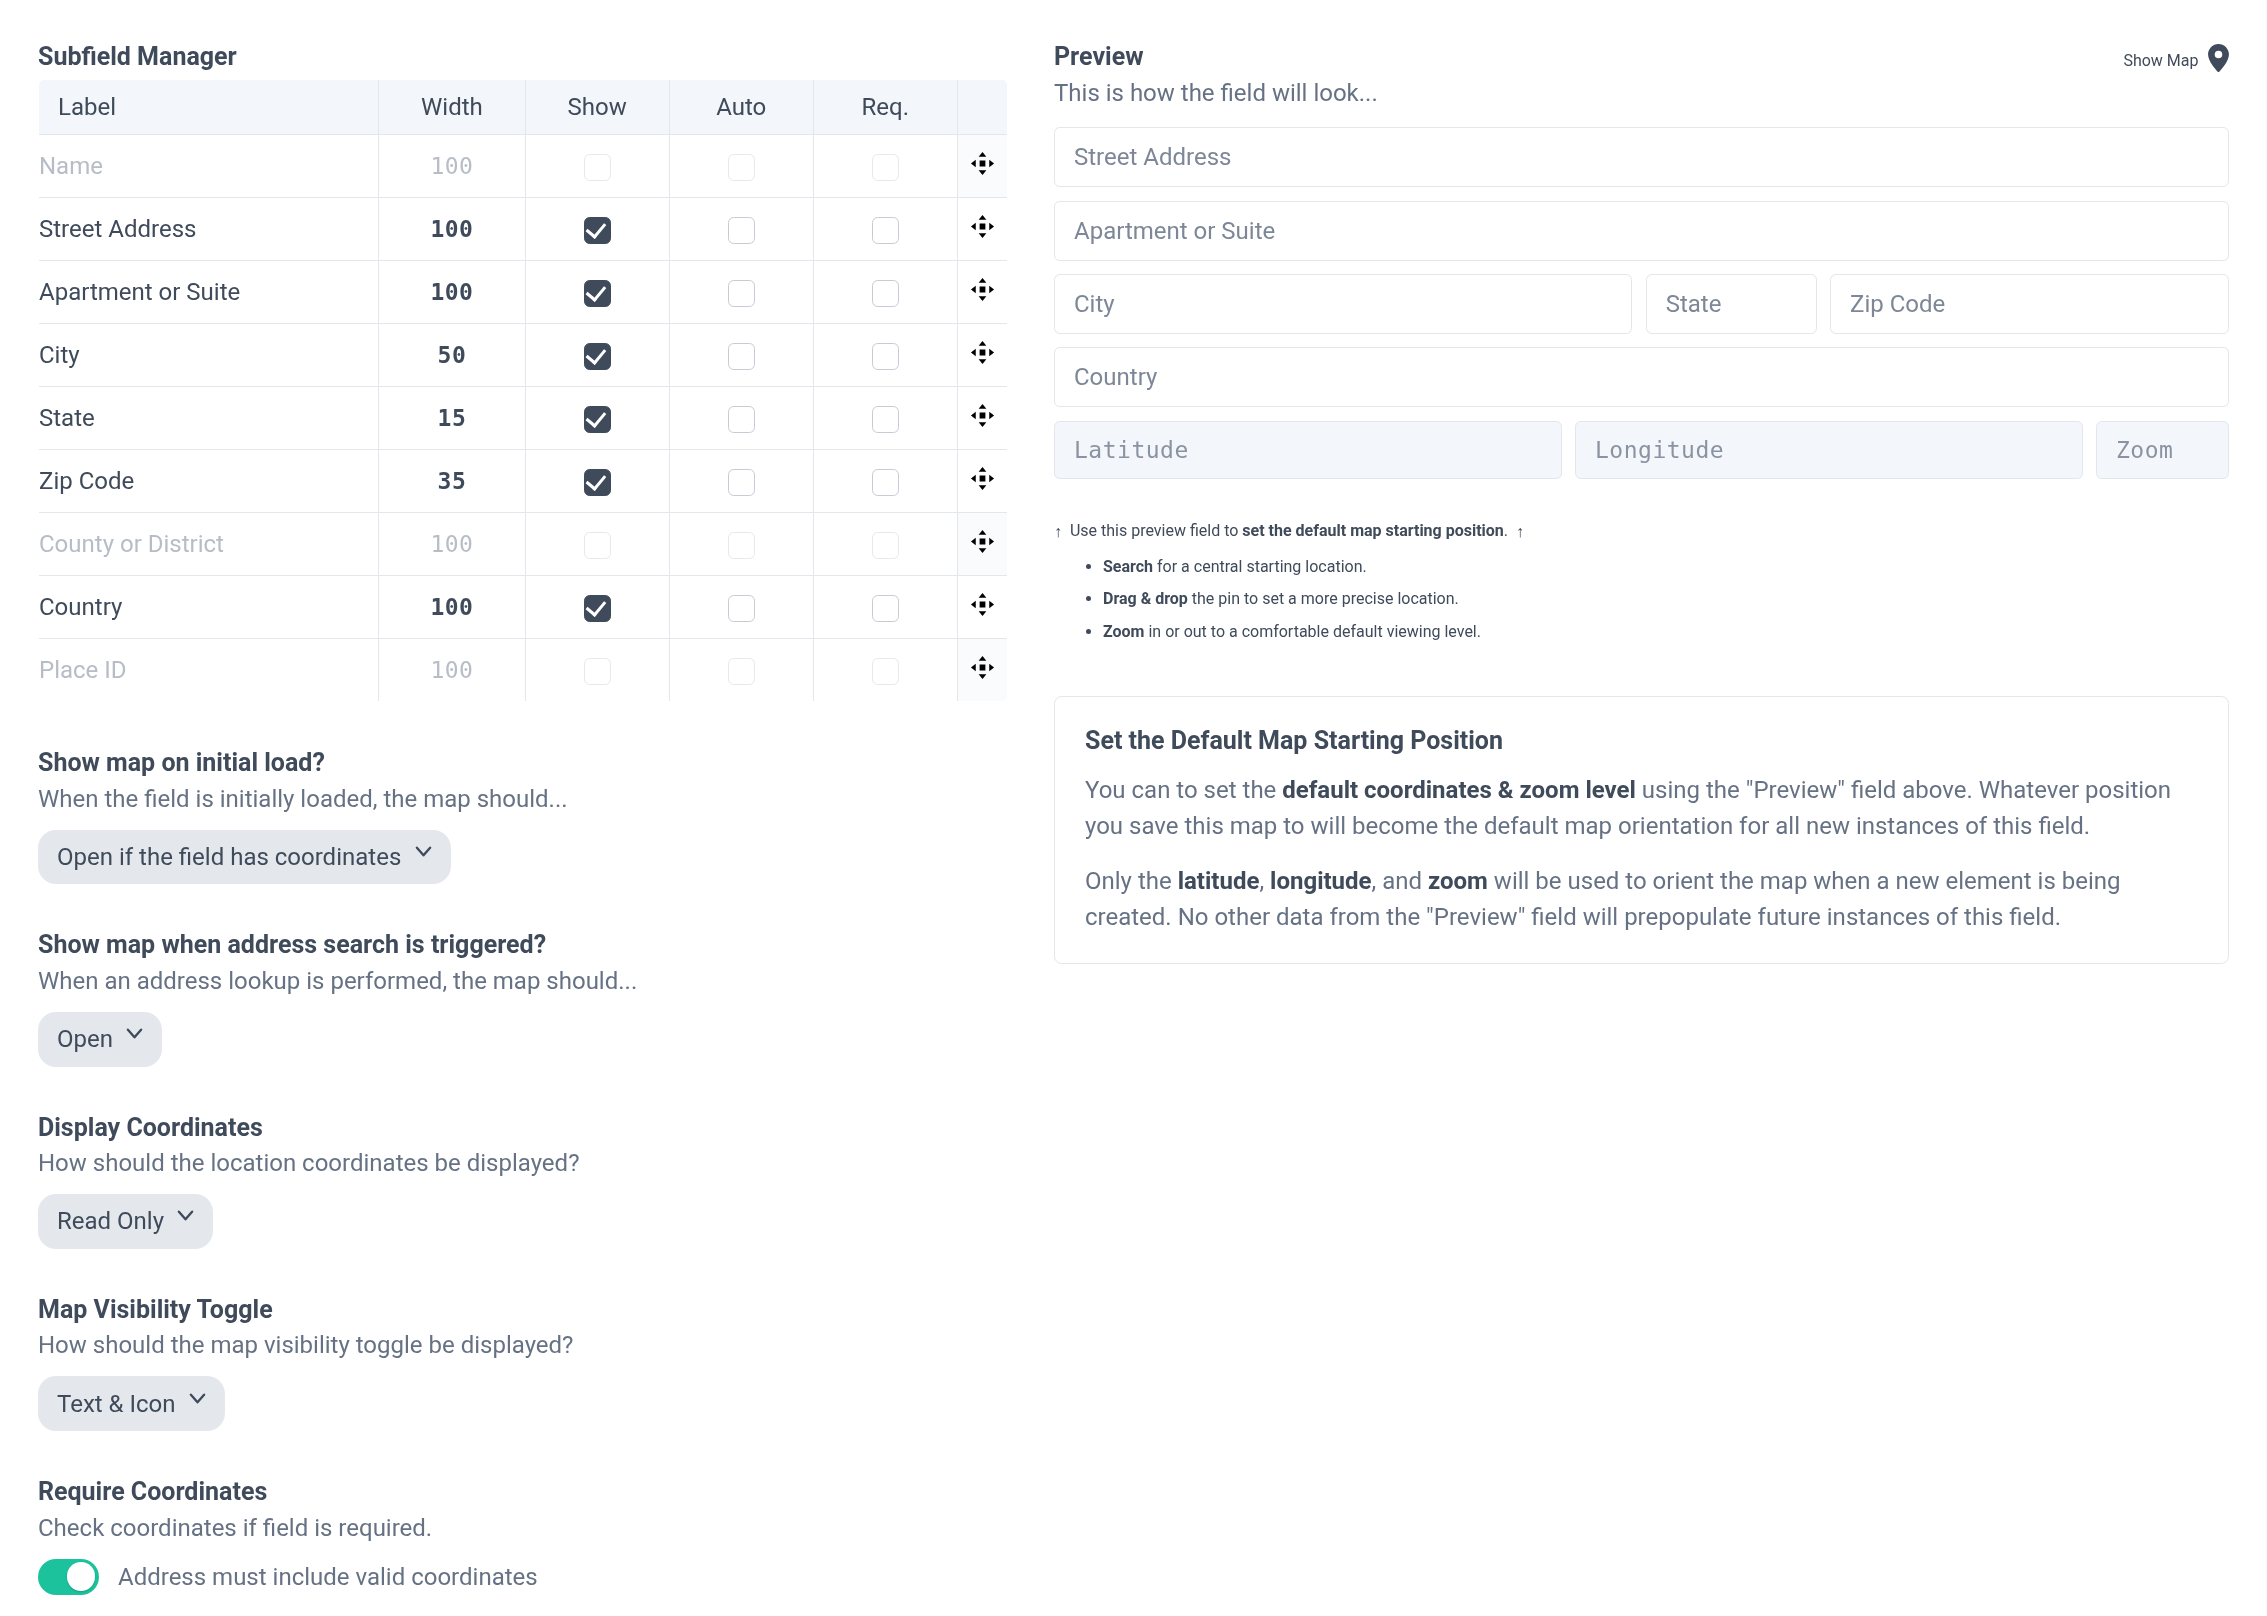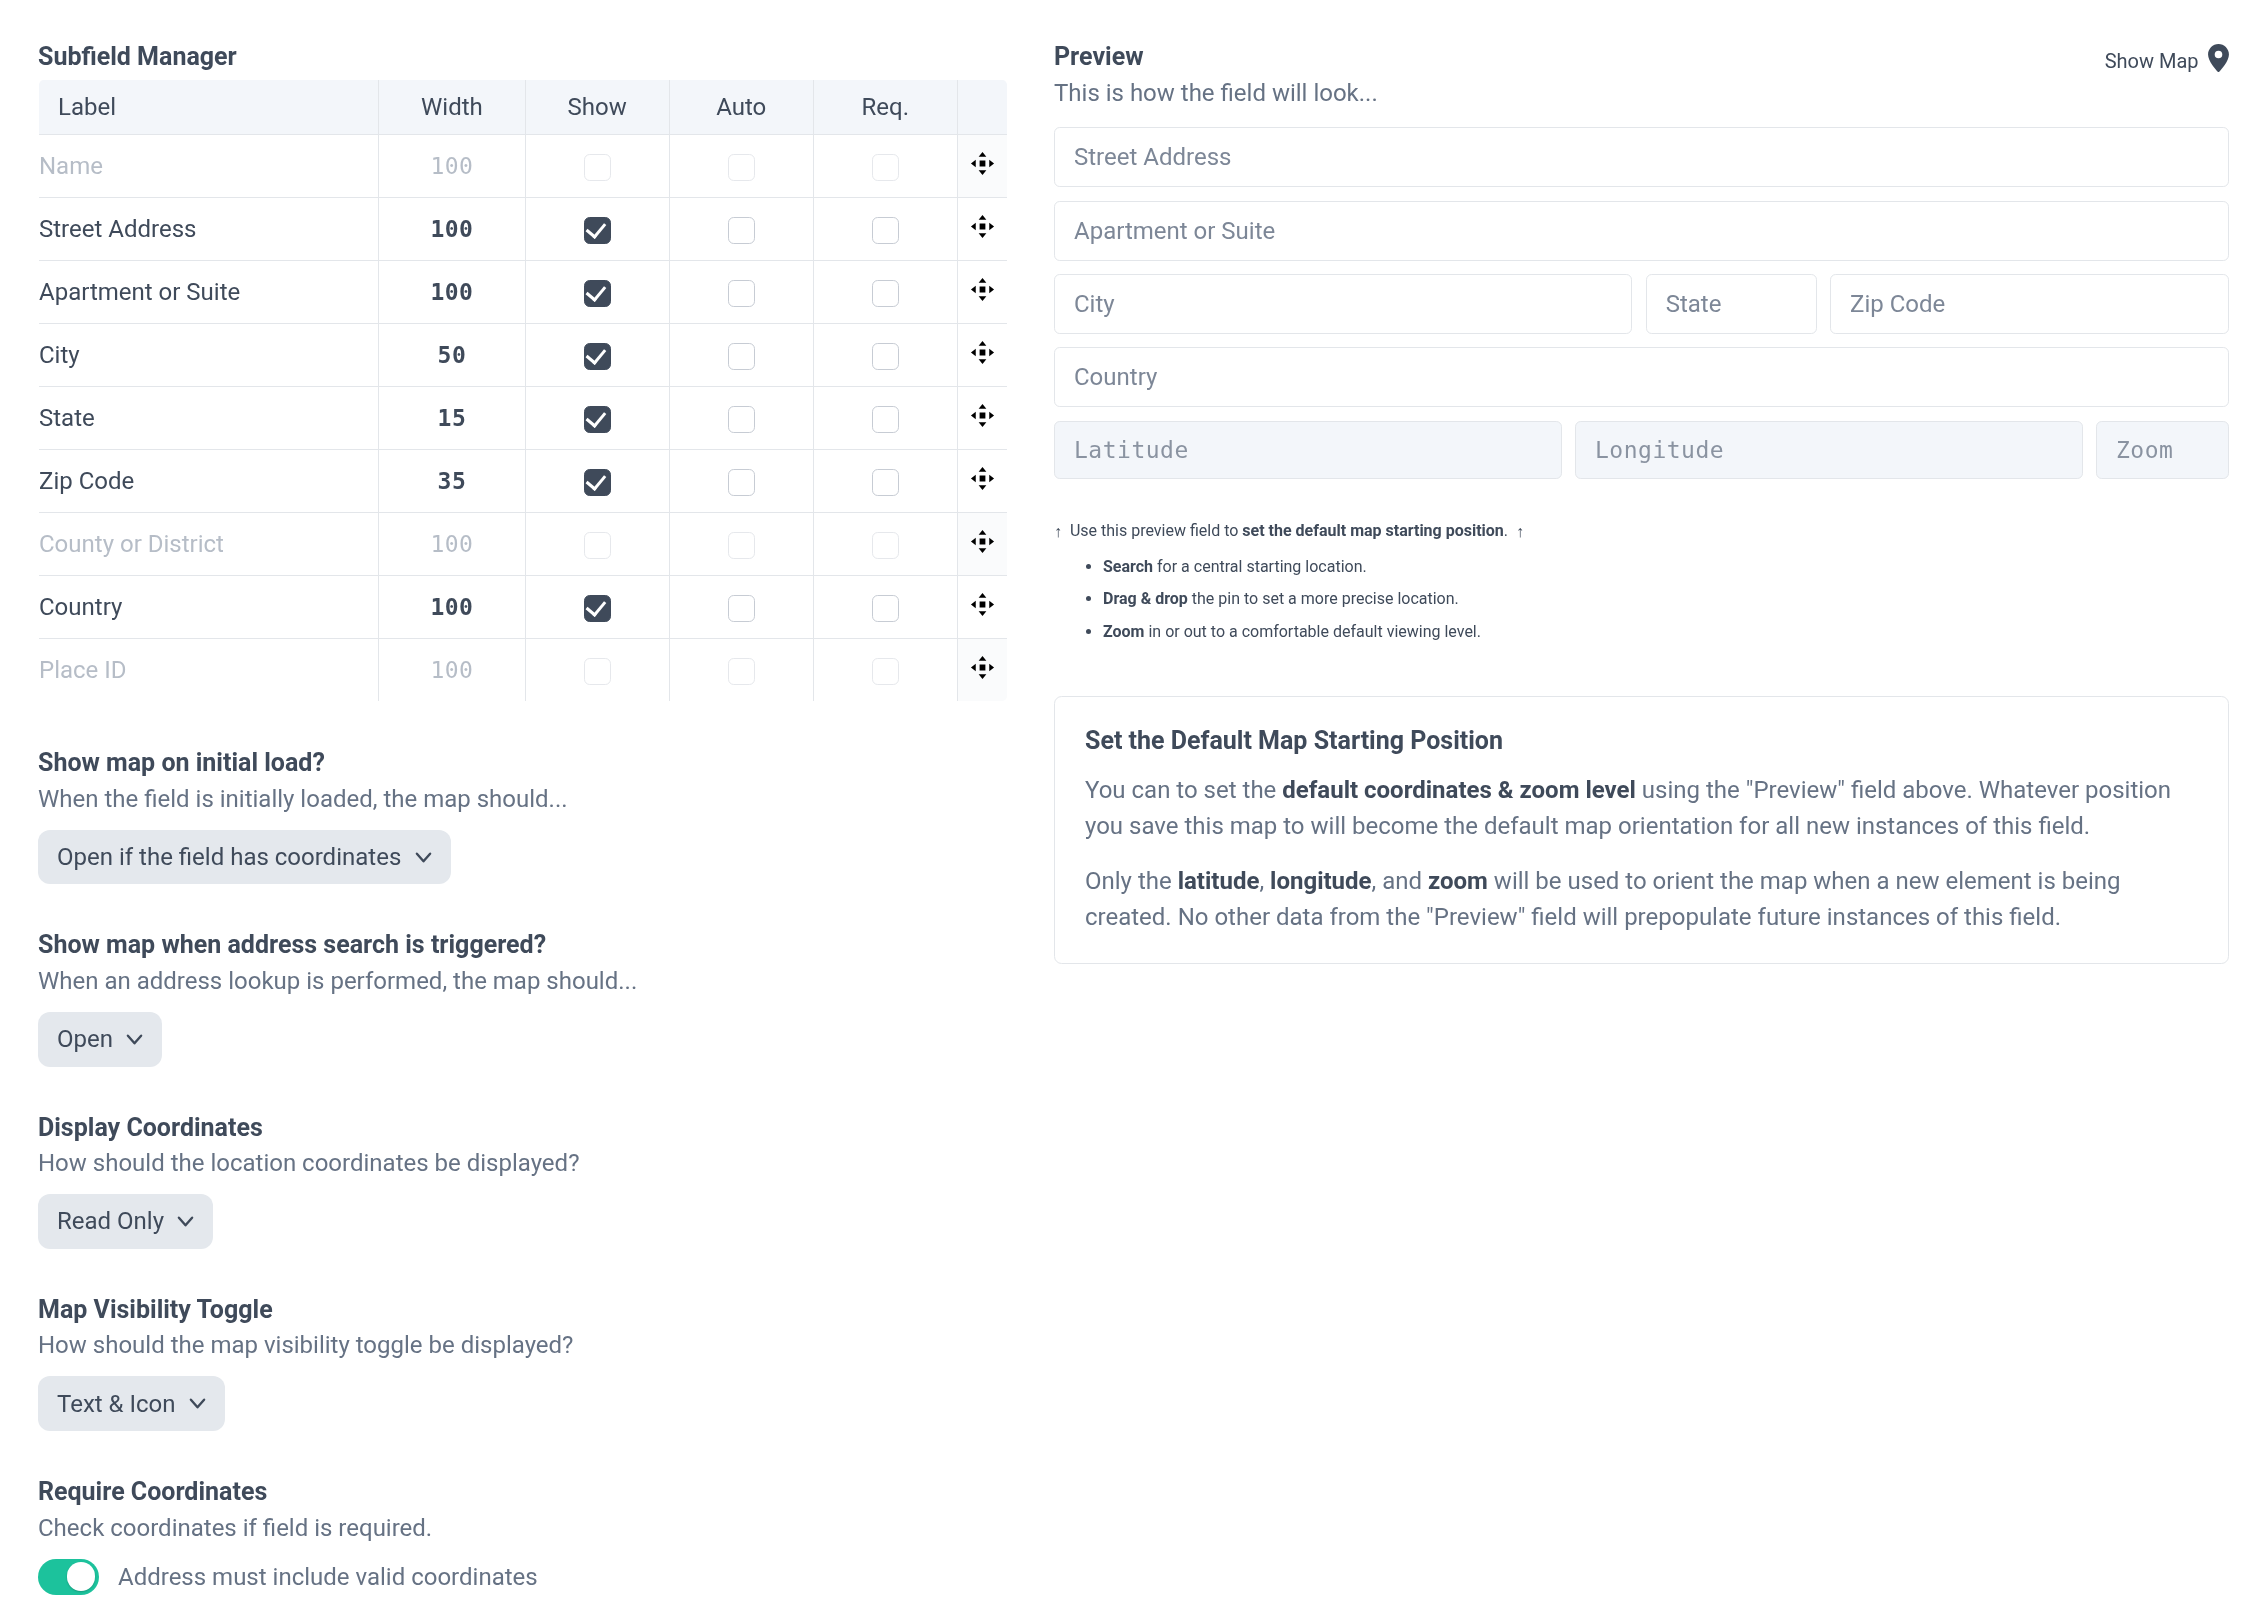--- a/index.html
+++ b/index.html
@@ -48,38 +48,38 @@
   td.grip-cell.dim { background:#fafbfc; }
   .grip { display:inline-block; width:27px; height:27px; position:relative; }
   .grip svg { width:27px; height:27px; }
 
   
   .setting { margin-top:46px; }
   .setting h3 { font-size:25px; font-weight:700; margin:0 0 7.6px 0; color:#3f4a5a;}
   .setting p.hint { margin:0 0 17px 0; color:#667284; font-size:24px; }
 
   .select {
-    display:inline-flex; align-items:center; gap:13.3px;
-    background:#e4e8ed; border-radius:12px; padding:13.3px 19px; color:#3f4a5a;
+    display:inline-flex; align-items:flex-start; gap:13.3px;
+    background:#e4e8ed; border-radius:18px; padding:13.3px 19px; color:#3f4a5a;
     font-size:24px;
   }
   .select .chev { width:17px; height:17px; }
   .select .chev svg { width:17px; height:17px; display:block; }
 
   
   .toggle-row { display:flex; align-items:center; gap:19px; margin-top:5.7px;}
   .toggle {
     width:61px; height:36px; background:#1cc29c; border-radius:19px; position:relative;
   }
   .toggle .knob { position:absolute; width:28.5px; height:28.5px; background:#fff; border-radius:50%; top:3.8px; right:3.8px; box-shadow:0 1px 1.9px rgba(0,0,0,0.2);}
   .toggle-label { color:#667284; font-size:24px;}
 
   
   .preview-header { display:flex; align-items:flex-start; justify-content:space-between; }
-  .showmap { display:flex; align-items:center; gap:9.5px; color:#3f4a5a; font-size:20px; margin-top:1.9px;}
+  .showmap { display:flex; align-items:center; gap:9.5px; color:#3f4a5a; font-size:16px; margin-top:1.9px;}
   .showmap svg { width:21px; height:28.5px; }
 
   .field {
     border:1px solid #e3e6ea; border-radius:5.7px; padding:15px 19px; font-size:24px; color:#3f4a5a;
     background:#fff;
   }
   .field.ph { color:#7d8797; }
   .row-fields { display:flex; gap:13.3px; }
   .stack { display:flex; flex-direction:column; gap:13.3px; margin-top:3.8px;}
 

